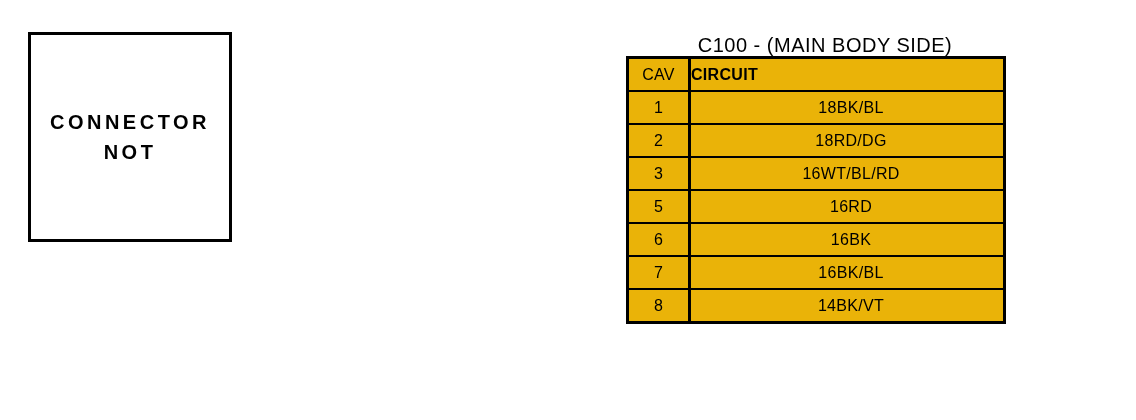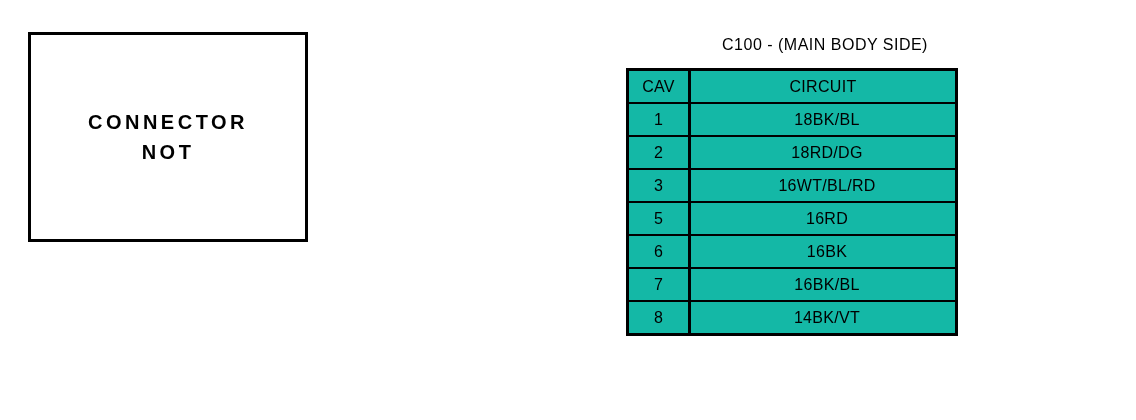--- a/index.html
+++ b/index.html
@@ -15,21 +15,21 @@
     font-family: "Liberation Sans", sans-serif;
     color: #000000;
     -webkit-font-smoothing: antialiased;
   }
 
   
   .na-box {
     position: absolute;
     left: 28px;
     top: 32px;
-    width: 280px;
+    width: 204px;
     height: 210px;
     box-sizing: border-box;
     border: 3px solid #000000;
     background: #ffffff;
     display: flex;
     flex-direction: column;
     align-items: center;
     justify-content: center;
   }
   .na-line {
@@ -42,35 +42,35 @@
     transform: scaleY(1.02);
   }
 
   
   .conn-title {
     position: absolute;
     left: 626px;
     top: 36px;
     width: 398px;
     text-align: center;
-    font-size: 16px;
+    font-size: 20px;
     line-height: 18px;
     letter-spacing: 0.5px;
     white-space: nowrap;
   }
 
   
   .pinout-table {
     position: absolute;
     left: 626px;
-    top: 68px;
-    width: 332px;
+    top: 56px;
+    width: 380px;
     border-collapse: collapse;
     table-layout: fixed;
-    background: #14b8a6;
+    background: #eab308;
   }
   .pinout-table, .pinout-table th, .pinout-table td {
     border: 2px solid #000000;
   }
   .pinout-table {
     border-width: 3px;
   }
   .pinout-table th, .pinout-table td {
     height: 31px;
     padding: 0;
@@ -79,21 +79,22 @@
     letter-spacing: 0.3px;
     vertical-align: middle;
     overflow: hidden;
   }
   .pinout-table .col-cav { width: 62px; }
   .pinout-table th.cav-cell, .pinout-table td.cav-cell {
     text-align: center;
     border-right-width: 3px;
   }
   .pinout-table th.circuit-header {
-    text-align: center;
+    text-align: left;
+    font-weight: bold;
   }
   .pinout-table td.circuit-cell {
     text-align: center;
     padding-left: 8px;
   }
 </style>
 </head>
 <body>
 
 <div class="na-box">

